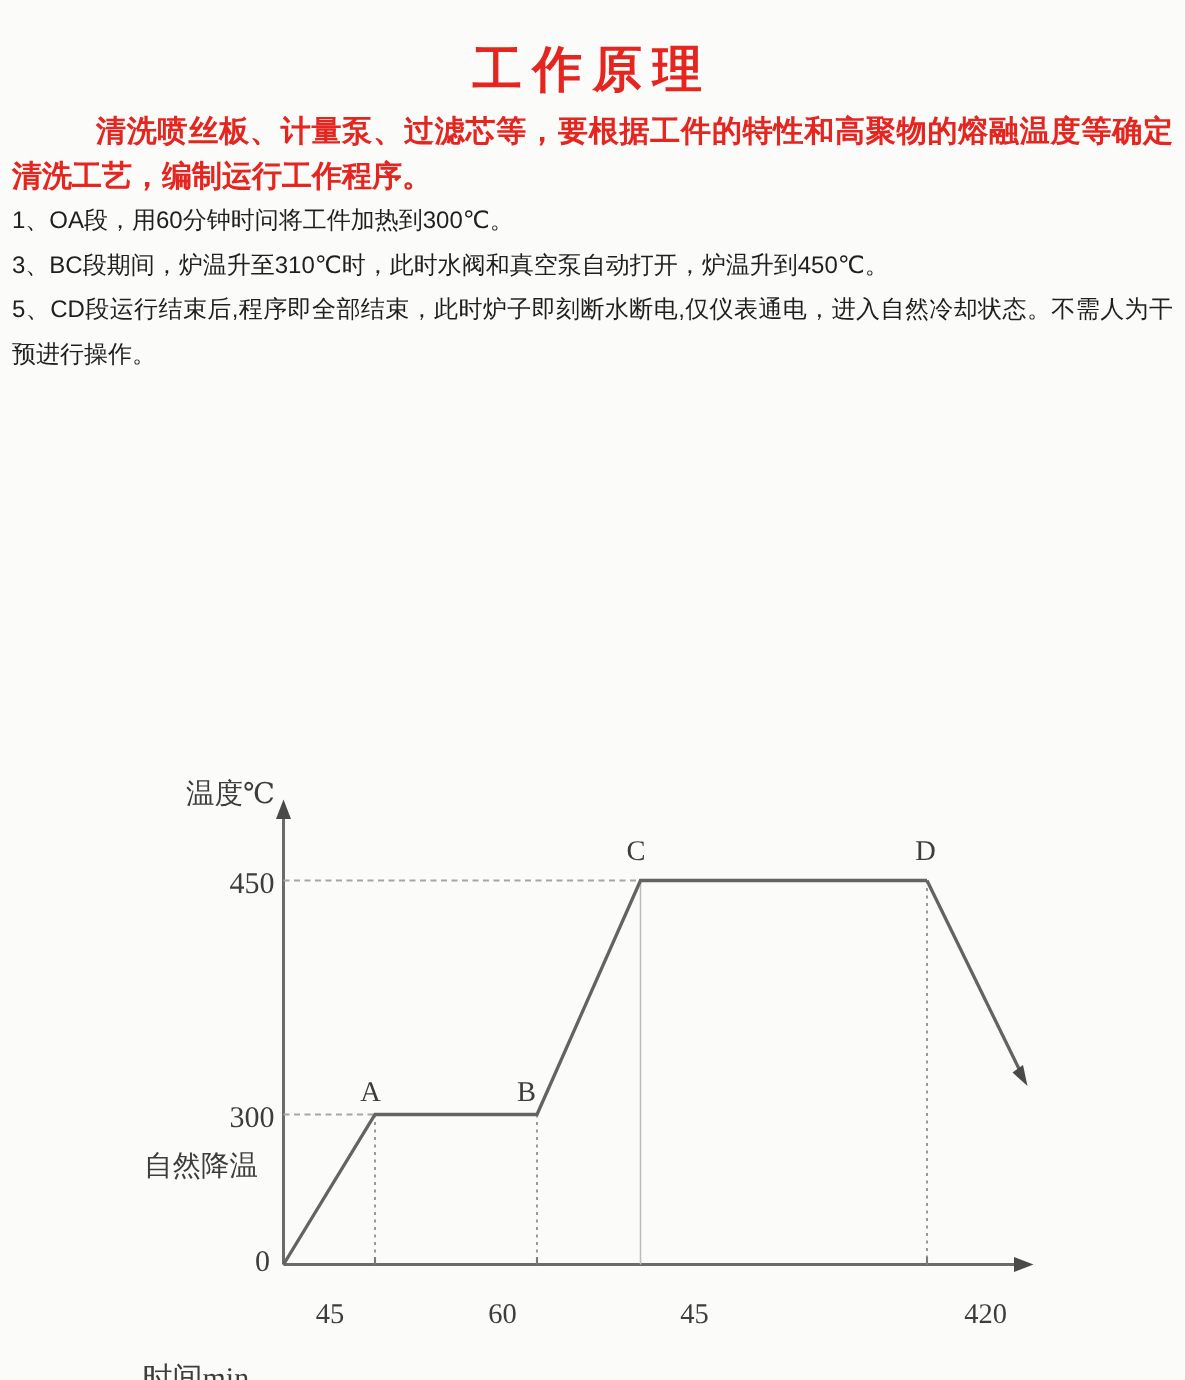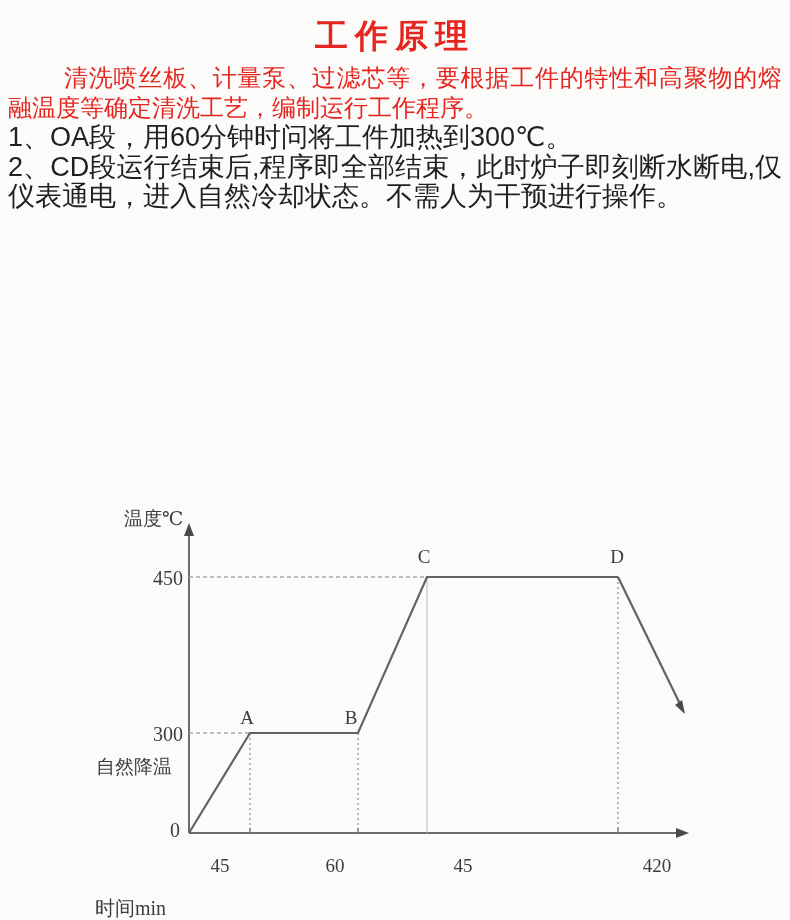--- a/index.html
+++ b/index.html
@@ -3,42 +3,42 @@
 <meta charset="utf-8">
 <style>
   html,body{margin:0;padding:0;}
   body{
     width:790px;height:920px;overflow:hidden;
     background:#fbfbf9;
     font-family:"Liberation Sans","DejaVu Sans",sans-serif;
     color:#1f1f1f;
     position:relative;
   }
-  .page{position:absolute;left:0;top:8px;width:790px;height:716px;}
+  .page{position:absolute;left:0;top:18px;width:790px;height:716px;}
   .doc-title{
     margin:6px 0 0 0;
     text-align:center;
     font-size:33px;
     font-weight:bold;
     letter-spacing:7px;
     color:#e52620;
   }
   .intro{
     margin:4px 8px 0 8px;
-    font-size:24px;
+    font-size:20px;
     line-height:30px;
-    font-weight:normal;
+    font-weight:bold;
     color:#e52620;
     text-indent:56px;
     text-align:justify;
   }
   .body-text{margin:0 8px;}
   .body-text p{
     margin:0;
-    font-size:27px;
+    font-size:16px;
     line-height:29.5px;
     text-align:justify;
     color:#1f1f1f;
   }
   .chart-wrap{position:absolute;left:0;top:498px;width:790px;height:422px;}
   svg{display:block;}
   .axis{stroke:#6b6b6b;stroke-width:2;fill:none;}
   .curve{stroke:#636363;stroke-width:2.2;fill:none;}
   .gridline{stroke:#a6a6a6;stroke-width:1.4;stroke-dasharray:4 3;fill:none;}
   .dropline{stroke:#8f8f8f;stroke-width:1.2;stroke-dasharray:2 3;fill:none;}
@@ -54,21 +54,22 @@
 <body>
 
 <div class="page">
 
   <h1 class="doc-title">工作原理</h1>
 
   <p class="intro">清洗喷丝板、计量泵、过滤芯等，要根据工件的特性和高聚物的熔融温度等确定清洗工艺，编制运行工作程序。</p>
 
   <div class="body-text">
     <p>1、OA段，用60分钟时问将工件加热到300℃。</p>
-    <p>2、CD段运行结束后,程序即全部结束，此时炉子即刻断水断电,仅仪表通电，进入自然冷却状态。不需人为干预进行操作。</p>
+    <p>3、BC段期间，炉温升至310℃时，此时水阀和真空泵自动打开，炉温升到450℃。</p>
+    <p>5、CD段运行结束后,程序即全部结束，此时炉子即刻断水断电,仅仪表通电，进入自然冷却状态。不需人为干预进行操作。</p>
   </div>
 
   <div class="chart-wrap">
     <svg width="790" height="422" viewBox="0 0 790 422" xmlns="http://www.w3.org/2000/svg">
 
       <line class="axis" x1="189" y1="26" x2="189" y2="327"></line>
       <polygon class="arrowhead" points="189,17 184,30 194,30"></polygon>
       <line class="axis" x1="189" y1="327" x2="680" y2="327"></line>
       <polygon class="arrowhead" points="689,327 676,322 676,332"></polygon>
 

